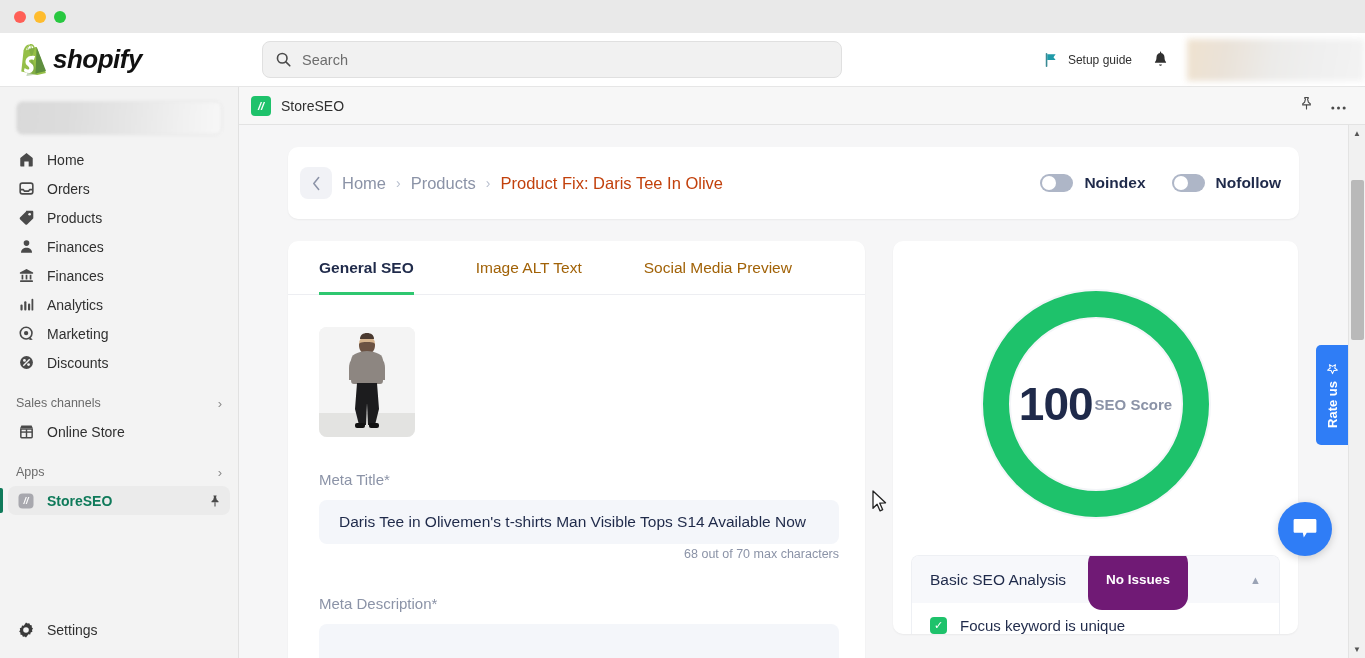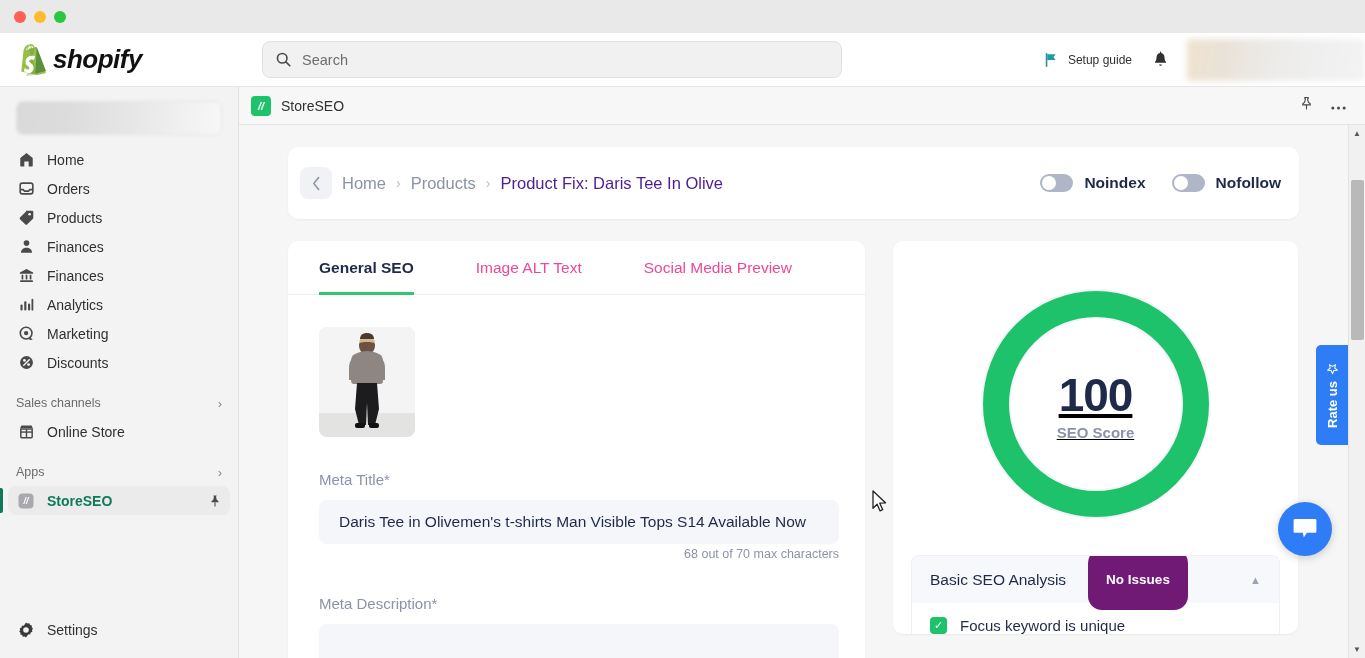--- a/index.html
+++ b/index.html
@@ -108,21 +108,21 @@
     display: flex; align-items: center; padding: 0 18px 0 12px;
     box-shadow: 0 1px 2px rgba(0,0,0,0.05);
   }
   .back-btn {
     width: 32px; height: 32px; border-radius: 8px; background: #f1f2f6;
     display: flex; align-items: center; justify-content: center; color: #8b93a7;
     margin-right: 10px; flex-shrink: 0;
   }
   .crumbs { display: flex; align-items: center; gap: 10px; font-size: 16.5px; }
   .crumb { color: #8b93a7; }
-  .crumb.current { color: #4c1d95; }
+  .crumb.current { color: #c2410c; }
   .crumb-sep { color: #b8bfce; font-size: 14px; }
   .toggles { margin-left: auto; display: flex; align-items: center; gap: 26px; }
   .tgl-group { display: flex; align-items: center; gap: 11px; }
   .tgl {
     width: 33px; height: 18px; border-radius: 9px; background: #aeb6c7;
     position: relative; flex-shrink: 0;
   }
   .tgl .knob {
     position: absolute; top: 2px; left: 2px; width: 14px; height: 14px;
     border-radius: 50%; background: #ffffff;
@@ -130,21 +130,21 @@
   .tgl-label { font-size: 15.5px; font-weight: 700; color: #1f2a4a; }
 
   .cols { display: flex; gap: 28px; margin-top: 22px; align-items: flex-start; }
   .leftcard {
     width: 577px; background: #fff; border-radius: 10px;
     box-shadow: 0 1px 2px rgba(0,0,0,0.05); padding-bottom: 22px;
   }
   .tabs { display: flex; border-bottom: 1px solid #edeef2; padding: 0 0px; }
   .tab {
     padding: 18px 0 15px 0; margin: 0 31px; font-size: 15.5px;
-    color: #ec4899; border-bottom: 3px solid transparent; margin-bottom: -1px;
+    color: #a16207; border-bottom: 3px solid transparent; margin-bottom: -1px;
   }
   .tab.active { color: #1f2a4a; font-weight: 700; border-bottom-color: #2fc770; }
 
   .thumb {
     width: 96px; height: 110px; border-radius: 8px; margin: 32px 0 0 31px;
     overflow: hidden; background: #f2f2f2; position: relative;
   }
   .fld-label { margin: 34px 0 12px 31px; font-size: 15px; color: #8b93a7; }
   .fld-input {
     margin: 0 26px 0 31px; height: 44px; background: #f4f6fa; border-radius: 8px;
@@ -156,22 +156,22 @@
     margin: 0 26px 0 31px; height: 70px; background: #f4f6fa; border-radius: 8px;
   }
 
   .rightcard {
     width: 405px; background: #fff; border-radius: 10px;
     box-shadow: 0 1px 2px rgba(0,0,0,0.05); overflow: hidden;
   }
   .score-wrap { display: flex; justify-content: center; padding: 48px 0 36px 0; }
   .score-ring { position: relative; width: 230px; height: 230px; }
   .score-text {
-    position: absolute; inset: 0; display: flex; flex-direction: column;
-    align-items: center; justify-content: center; gap: 2px; text-decoration: underline;
+    position: absolute; inset: 0; display: flex; flex-direction: row;
+    align-items: center; justify-content: center; gap: 2px;
   }
   .score-num { font-size: 46px; font-weight: 700; color: #1f2a4a; letter-spacing: -1px; }
   .score-lbl { font-size: 15px; font-weight: 700; color: #8b93a7; }
 
   .analysis { margin: 0 18px; border-radius: 8px 8px 0 0; overflow: hidden; border: 1px solid #eef0f4; border-bottom: none; }
   .an-head {
     height: 47px; background: #f7f8fb; display: flex; align-items: center;
     padding: 0 18px; gap: 22px;
   }
   .an-title { font-size: 15.5px; color: #1f2a4a; }

